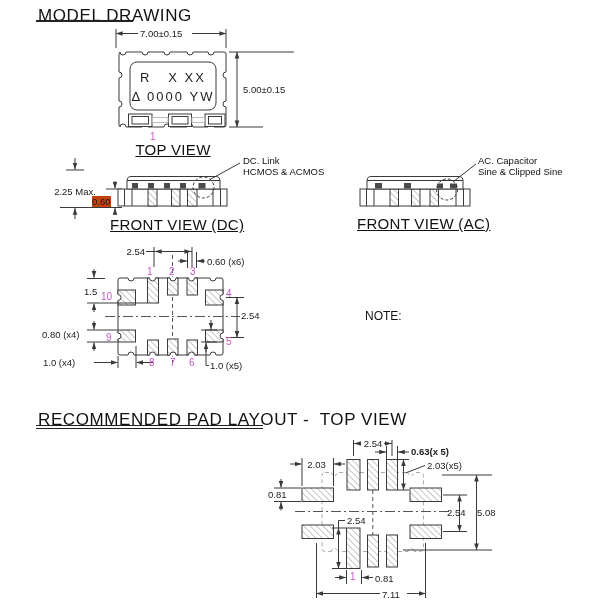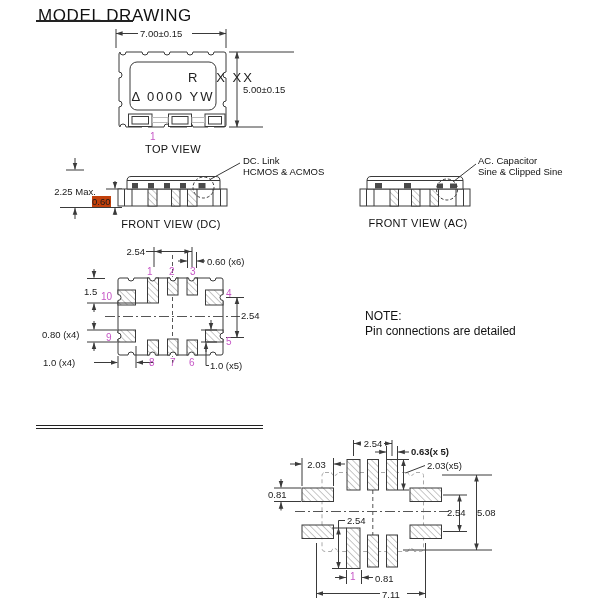--- a/index.html
+++ b/index.html
@@ -1,22 +1,22 @@
 <!DOCTYPE html>
 <html><head>
 <meta charset="utf-8">
 <style>
   html,body{margin:0;padding:0;background:#fff;}
   #page{position:relative;width:605px;height:605px;background:#fff;
         font-family:"Liberation Sans", sans-serif;color:#1a1a1a;overflow:hidden;}
   svg{position:absolute;left:0;top:0;}
   .lbl{position:absolute;font-size:9.5px;line-height:11px;white-space:pre;color:#1a1a1a;}
   .pin{position:absolute;font-size:10px;line-height:11px;white-space:pre;color:#c657c6;}
-  .vtitle{position:absolute;font-size:11px;line-height:15px;color:#111;text-align:center;
-          letter-spacing:.3px;white-space:pre;}
+  .vtitle{position:absolute;font-size:15px;line-height:15px;color:#111;text-align:center;
+          letter-spacing:.3px;white-space:pre;text-decoration:underline;}
   .heading{position:absolute;font-size:17px;letter-spacing:.6px;color:#111;white-space:pre;text-align:center;}
   .rule{position:absolute;background:#222;height:1.2px;}
   .mark{position:absolute;font-size:13px;letter-spacing:2px;color:#222;white-space:pre;text-align:center;}
   .note{position:absolute;font-size:12px;line-height:15px;color:#111;white-space:pre;}
   .callout{position:absolute;font-size:9.5px;line-height:11px;color:#111;white-space:pre;}
 </style>
 </head>
 <body>
 
 <div id="page">
@@ -313,21 +313,21 @@
         <line x1="403" y1="550" x2="492" y2="550"></line>
     <line x1="476.5" y1="475" x2="476.5" y2="550" marker-start="url(#ah)" marker-end="url(#ah)"></line>
   </g>
 </svg>
 
   <span class="heading" style="left:38px;top:6px;">MODEL DRAWING</span>
   <div class="rule" style="left:36px;top:20px;width:97px;height:2px;"></div>
 
   <span class="lbl" style="left:140px;top:28px;">7.00±0.15</span>
   <span class="lbl" style="left:243px;top:84px;">5.00±0.15</span>
-  <span class="mark" style="left:130px;top:70px;width:86px;padding-left:48px;">R   X XX</span>
+  <span class="mark" style="left:130px;top:70px;width:86px;">R   X XX</span>
   <span class="mark" style="left:130px;top:89px;width:86px;">Δ 0000 YW</span>
   <span class="pin" style="left:150px;top:131px;">1</span>
   <span class="vtitle" style="left:133px;top:142px;width:80px;">TOP VIEW</span>
 
   <span class="lbl" style="left:53px;top:186px;width:44px;text-align:center;background:#fff;">2.25 Max.</span>
   <span class="lbl" style="left:92px;top:196px;background:#c2410c;">0.60</span>
   <span class="callout" style="left:243px;top:155px;">DC. Link</span>
   <span class="callout" style="left:243px;top:166px;">HCMOS &amp; ACMOS</span>
   <span class="vtitle" style="left:110px;top:217px;width:122px;">FRONT VIEW (DC)</span>
 
@@ -347,22 +347,22 @@
   <span class="pin" style="left:190px;top:266px;">3</span>
   <span class="pin" style="left:226px;top:288px;">4</span>
   <span class="pin" style="left:226px;top:336px;">5</span>
   <span class="pin" style="left:189px;top:357px;">6</span>
   <span class="pin" style="left:170px;top:357px;">7</span>
   <span class="pin" style="left:149px;top:357px;">8</span>
   <span class="pin" style="left:106px;top:332px;">9</span>
   <span class="pin" style="left:101px;top:291px;">10</span>
 
   <span class="note" style="left:365px;top:309px;">NOTE:</span>
-  <span class="note" style="left:365px;top:324px;">Pin connections are detailed</span>
-
+
+  <span class="heading" style="left:38px;top:410px;">RECOMMENDED PAD LAYOUT -  TOP VIEW</span>
   <div class="rule" style="left:36px;top:424.5px;width:227px;height:1px;"></div>
   <div class="rule" style="left:36px;top:427.5px;width:227px;height:1px;"></div>
 
   <span class="lbl" style="left:362px;top:438px;width:22px;text-align:center;background:#fff;">2.54</span>
   <span class="lbl" style="left:411px;top:446px;font-weight:bold;">0.63(x 5)</span>
   <span class="lbl" style="left:306px;top:459px;width:21px;text-align:center;background:#fff;">2.03</span>
   <span class="lbl" style="left:427px;top:460px;">2.03(x5)</span>
   <span class="lbl" style="left:268px;top:489px;background:#fff;">0.81</span>
   <span class="lbl" style="left:347px;top:515px;background:#fff;">2.54</span>
   <span class="lbl" style="left:447px;top:507px;">2.54</span>

